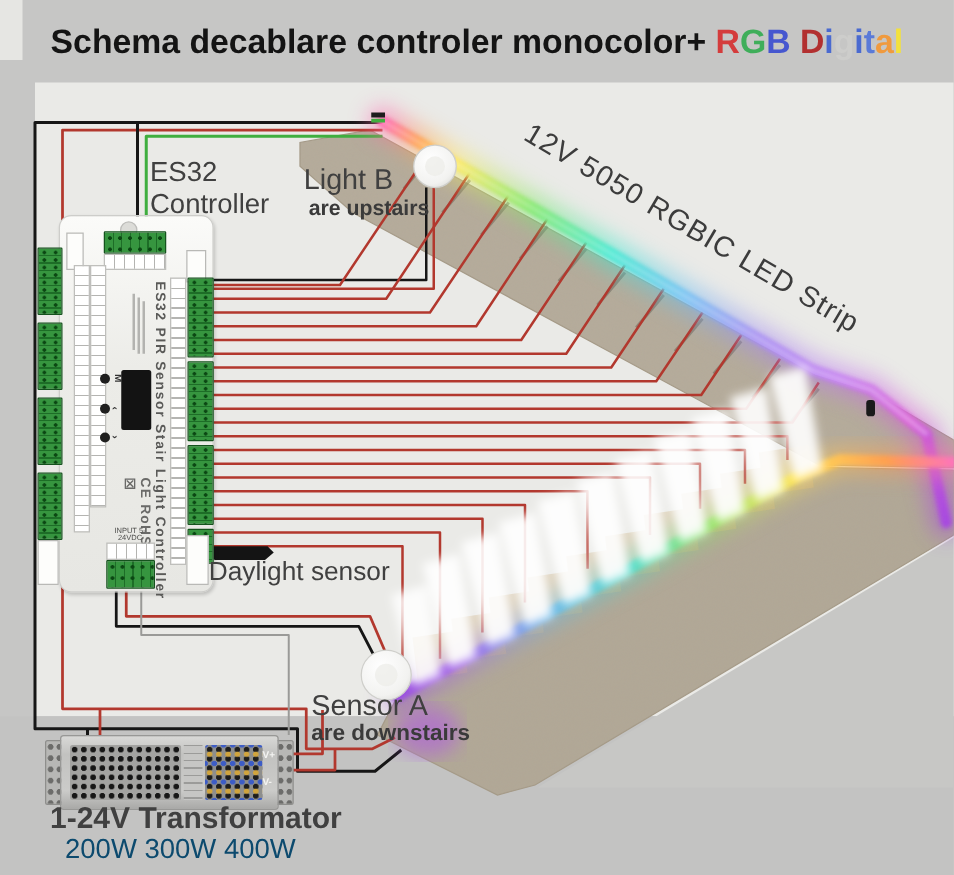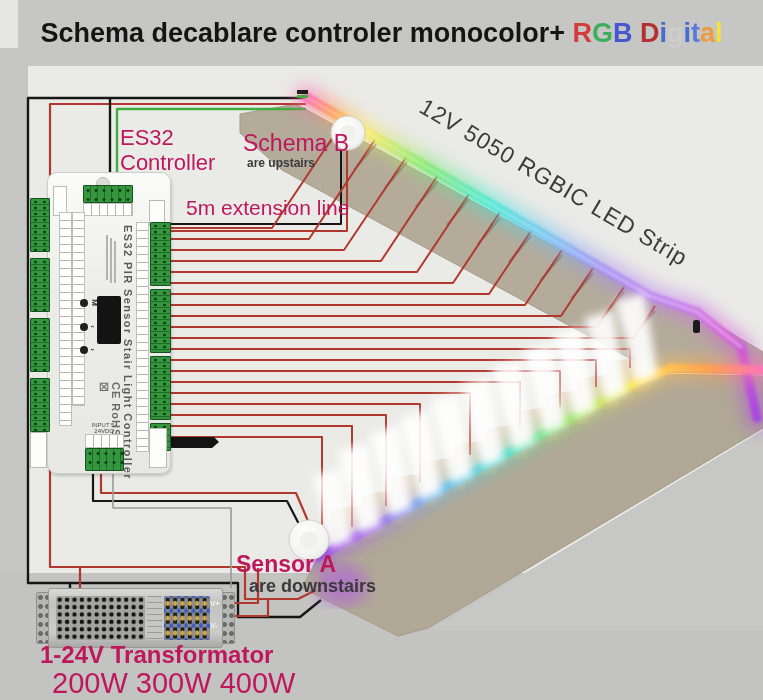--- a/index.html
+++ b/index.html
@@ -3,21 +3,21 @@
 <meta charset="utf-8">
 <style>
   html,body{margin:0;padding:0;}
   body{
     width:763px;height:700px;position:relative;overflow:hidden;
     background:#c6c6c5;
     font-family:"Liberation Sans", sans-serif;
   }
   #stage{position:absolute;inset:0;width:745px;height:700px;}
   svg#diagram{position:absolute;left:0;top:0;}
-  .lbl{position:absolute;color:#be185d;white-space:pre-line;line-height:1.12;z-index:30;}
+  .lbl{position:absolute;color:#404040;white-space:pre-line;line-height:1.12;z-index:30;}
   .lbl.small{font-weight:bold;color:#3a3a3a;}
   #title-bar{
     position:absolute;left:0;top:0;width:763px;height:66px;z-index:40;
     display:flex;align-items:center;justify-content:center;
     font-size:27px;font-weight:bold;color:#141414;letter-spacing:0px;
   }
   #title-bar .sp{white-space:pre;}
   
   #controller{position:absolute;left:47px;top:172px;width:122px;height:300px;z-index:20;}
   #ctl-body{
@@ -331,22 +331,22 @@
     <div id="tvent-r"></div>
     <div id="tlabels">
       <span style="top:4px;">V+</span>
       <span style="top:26px;">V-</span>
     </div>
   </div>
 </div>
 
 <div class="lbl" style="left:120px;top:126px;font-size:22px;">ES32
 Controller</div>
-<div class="lbl" style="left:243px;top:131px;font-size:23px;">Schema B</div>
-<div class="lbl small" style="left:247px;top:157px;font-size:12px;">are upstairs</div>
-<div class="lbl" style="left:186px;top:196px;font-size:21px;">5m extension line</div>
+<div class="lbl" style="left:243px;top:131px;font-size:23px;">Light B</div>
+<div class="lbl small" style="left:247px;top:157px;font-size:17px;">are upstairs</div>
 <div class="lbl" style="left:428px;top:94px;font-size:23px;color:#3c3c3c;transform:rotate(30.5deg);transform-origin:0 0;letter-spacing:1px;">12V 5050 RGBIC LED Strip</div>
-<div class="lbl" style="left:236px;top:552px;font-size:23px;font-weight:bold;">Sensor A</div>
+<div class="lbl" style="left:167px;top:446px;font-size:21px;">Daylight sensor</div>
+<div class="lbl" style="left:249px;top:552px;font-size:23px;">Sensor A</div>
 <div class="lbl small" style="left:249px;top:576px;font-size:18px;">are downstairs</div>
 <div class="lbl" style="left:40px;top:642px;font-size:24px;font-weight:bold;">1-24V Transformator</div>
-<div class="lbl" style="left:52px;top:667px;font-size:29px;color:#be185d;">200W 300W 400W</div>
+<div class="lbl" style="left:52px;top:667px;font-size:22px;color:#0c4a6e;">200W 300W 400W</div>
 
 </div>
 
 </body></html>

